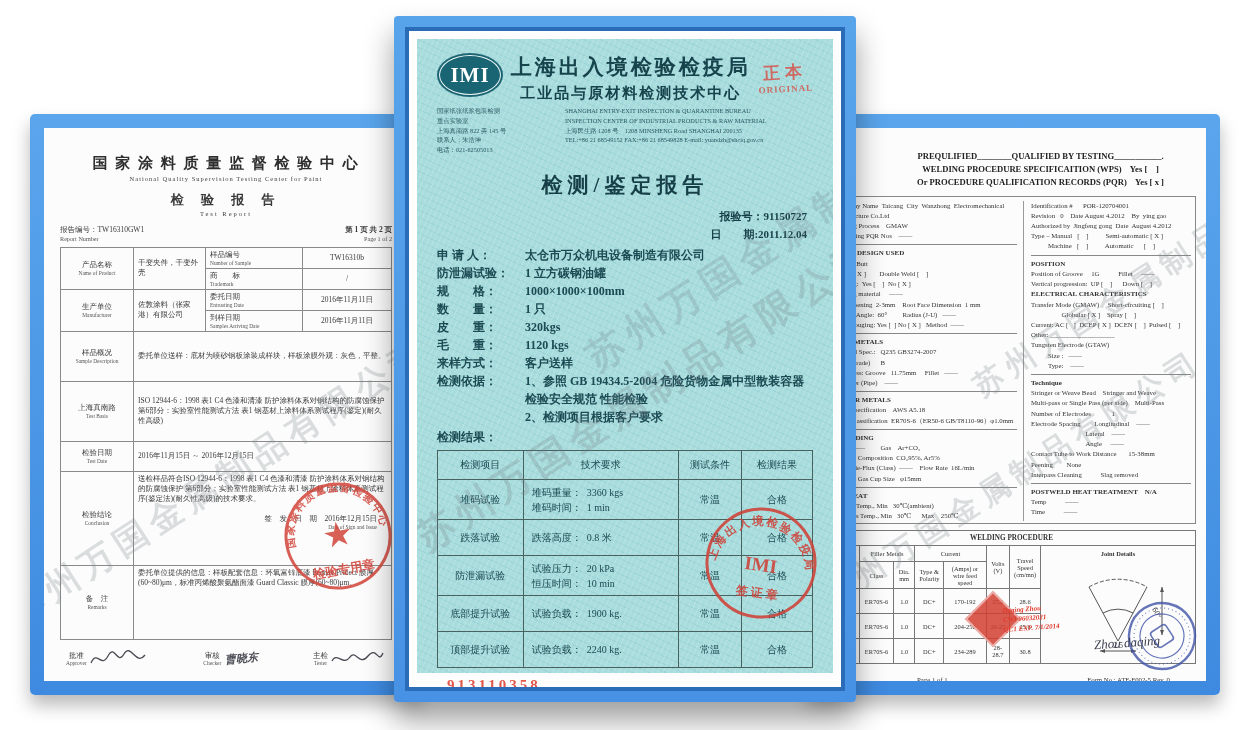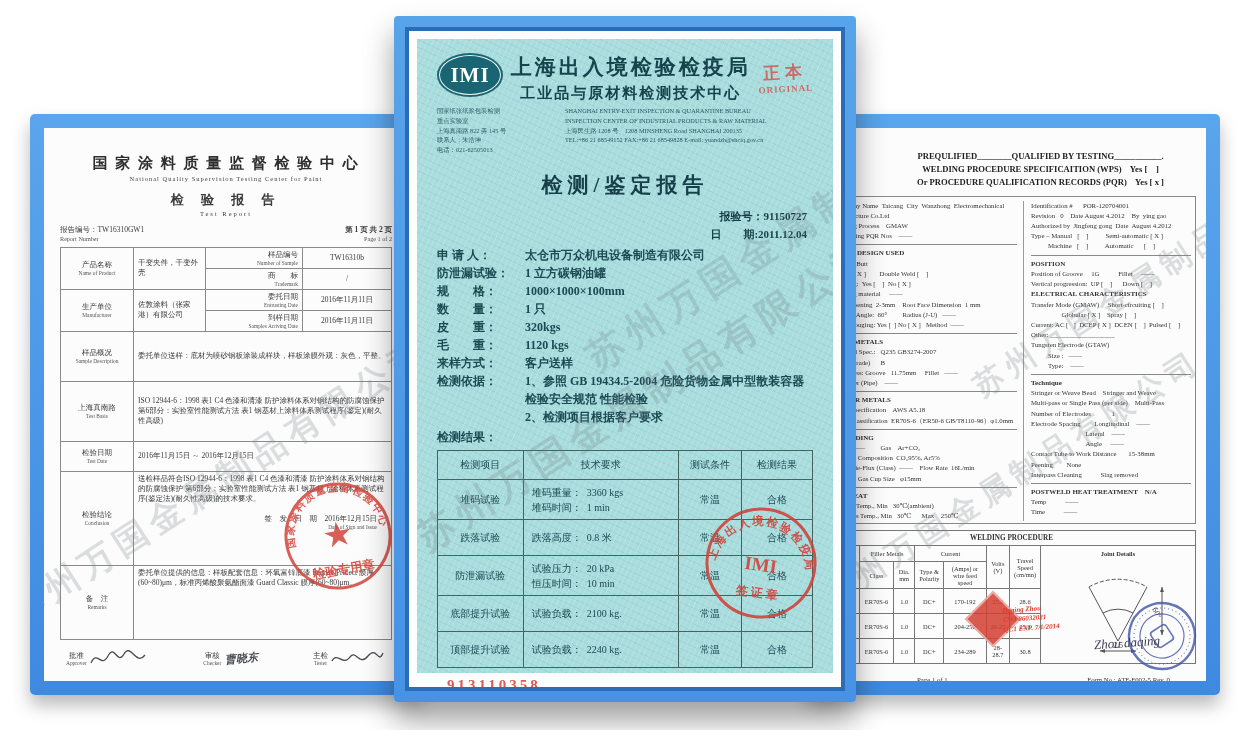--- a/index.html
+++ b/index.html
@@ -62,21 +62,21 @@
   .l-title-en{text-align:center;font-size:6.5px;color:#444;margin-top:2px;letter-spacing:1px;}
   .l-rtitle{text-align:center;font-size:13px;font-weight:bold;letter-spacing:7px;margin-top:9px;}
   .l-rtitle-en{text-align:center;font-size:6.5px;margin-top:1px;letter-spacing:2px;}
   .l-no-row{display:flex;justify-content:space-between;font-size:7.5px;margin-top:8px;line-height:1.3;}
   .l-no-right{text-align:right;font-weight:bold;}
   table.l-table{border-collapse:collapse;width:100%;margin-top:4px;font-size:7.5px;color:#3a3a3a;table-layout:fixed;}
   table.l-table td{border:1px solid #8a8a8a;padding:2px 4px;vertical-align:middle;}
   .l-lab{text-align:center;width:64px;}
   .l-lab .cn{font-size:7.5px;}
   .l-lab .en{font-size:5.4px;color:#555;}
-  .l-sublab{text-align:right;width:88px;}
+  .l-sublab{text-align:left;width:88px;}
   .l-subval{text-align:center;width:80px;margin-top:36px;}
   .l-val{text-align:left;}
   .l-footer{display:flex;justify-content:space-between;align-items:center;margin-top:7px;padding:0 6px;}
   .l-fgroup{display:flex;align-items:center;}
   .l-flab{text-align:center;font-size:7.5px;line-height:1.2;}
   .l-flab .en{font-size:5.4px;color:#555;}
   .sig-script{font-style:italic;font-weight:bold;color:#50505a;transform:rotate(-5deg);font-size:11px;margin-left:4px;}
   .paint-seal{position:absolute;left:238px;top:352px;opacity:.85;transform:rotate(-10deg);z-index:4;}
   .l-signdate{text-align:right;font-size:7.5px;margin-top:10px;padding-right:10px;line-height:1.3;}
   .l-signdate .en{font-size:5.4px;color:#555;}
@@ -523,21 +523,21 @@
             <td class="req-cell">
                   <div class="req-line">试验压力：  20 kPa</div>
                   <div class="req-line">恒压时间：  10 min</div>
                 </td>
             <td>常温</td>
             <td>合格</td>
           </tr>
           <tr style="height:36px;">
             <td>底部提升试验</td>
             <td class="req-cell">
-                  <div class="req-line">试验负载：  2100 kg.</div>
+                  <div class="req-line">试验负载：  1900 kg.</div>
                 </td>
             <td>常温</td>
             <td>合格</td>
           </tr>
           <tr style="height:36px;">
             <td>顶部提升试验</td>
             <td class="req-cell">
                   <div class="req-line">试验负载：  2240 kg.</div>
                 </td>
             <td>常温</td>

